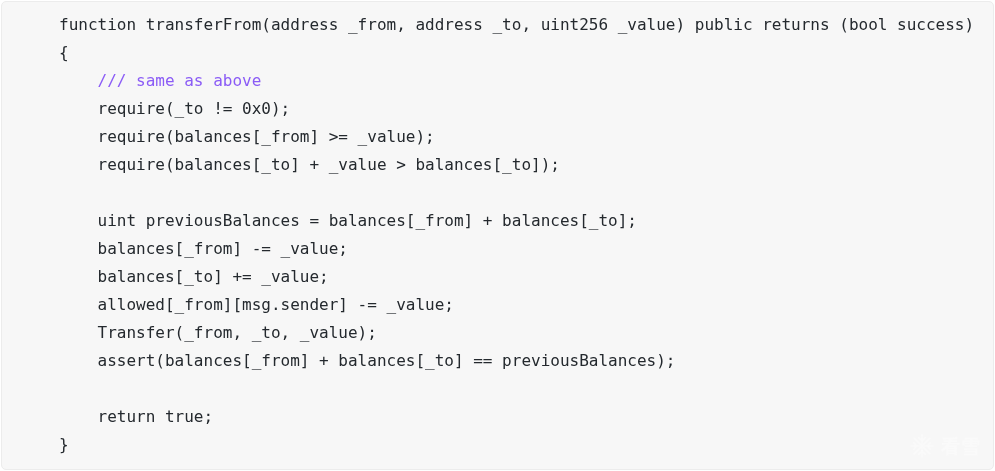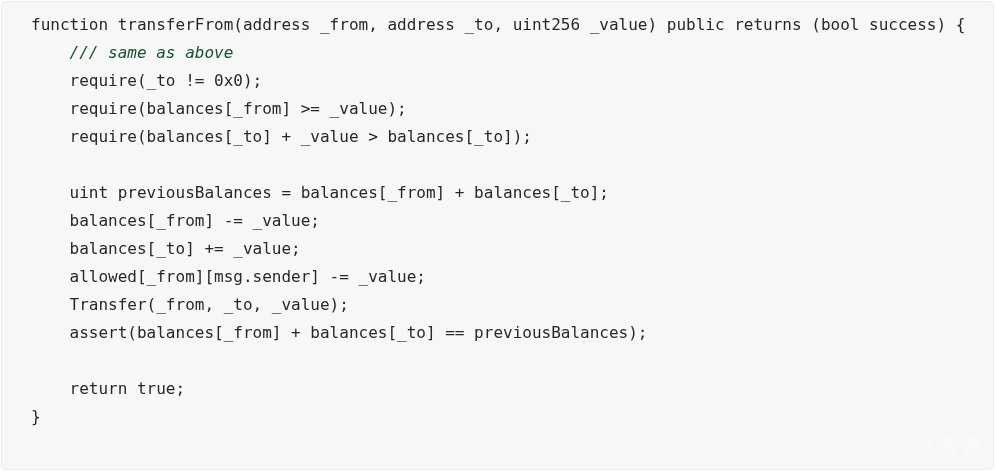--- a/index.html
+++ b/index.html
@@ -41,29 +41,29 @@
     letter-spacing: 0px;
     white-space: pre-wrap;
     word-break: break-word;
     tab-size: 4;
   }
 
   .code-line {
     display: block;
     min-height: 28px;
     white-space: pre-wrap;
+    margin-left: 28px;
   }
 
   .code-line.blank {
     min-height: 28px;
   }
 
   .tok-comment {
-    color: #14532d;
-    font-style: italic;
+    color: #8b5cf6;
   }
 
   #watermark {
     position: absolute;
     right: 12px;
     bottom: 10px;
     display: flex;
     align-items: center;
     gap: 6px;
     opacity: 0.55;

